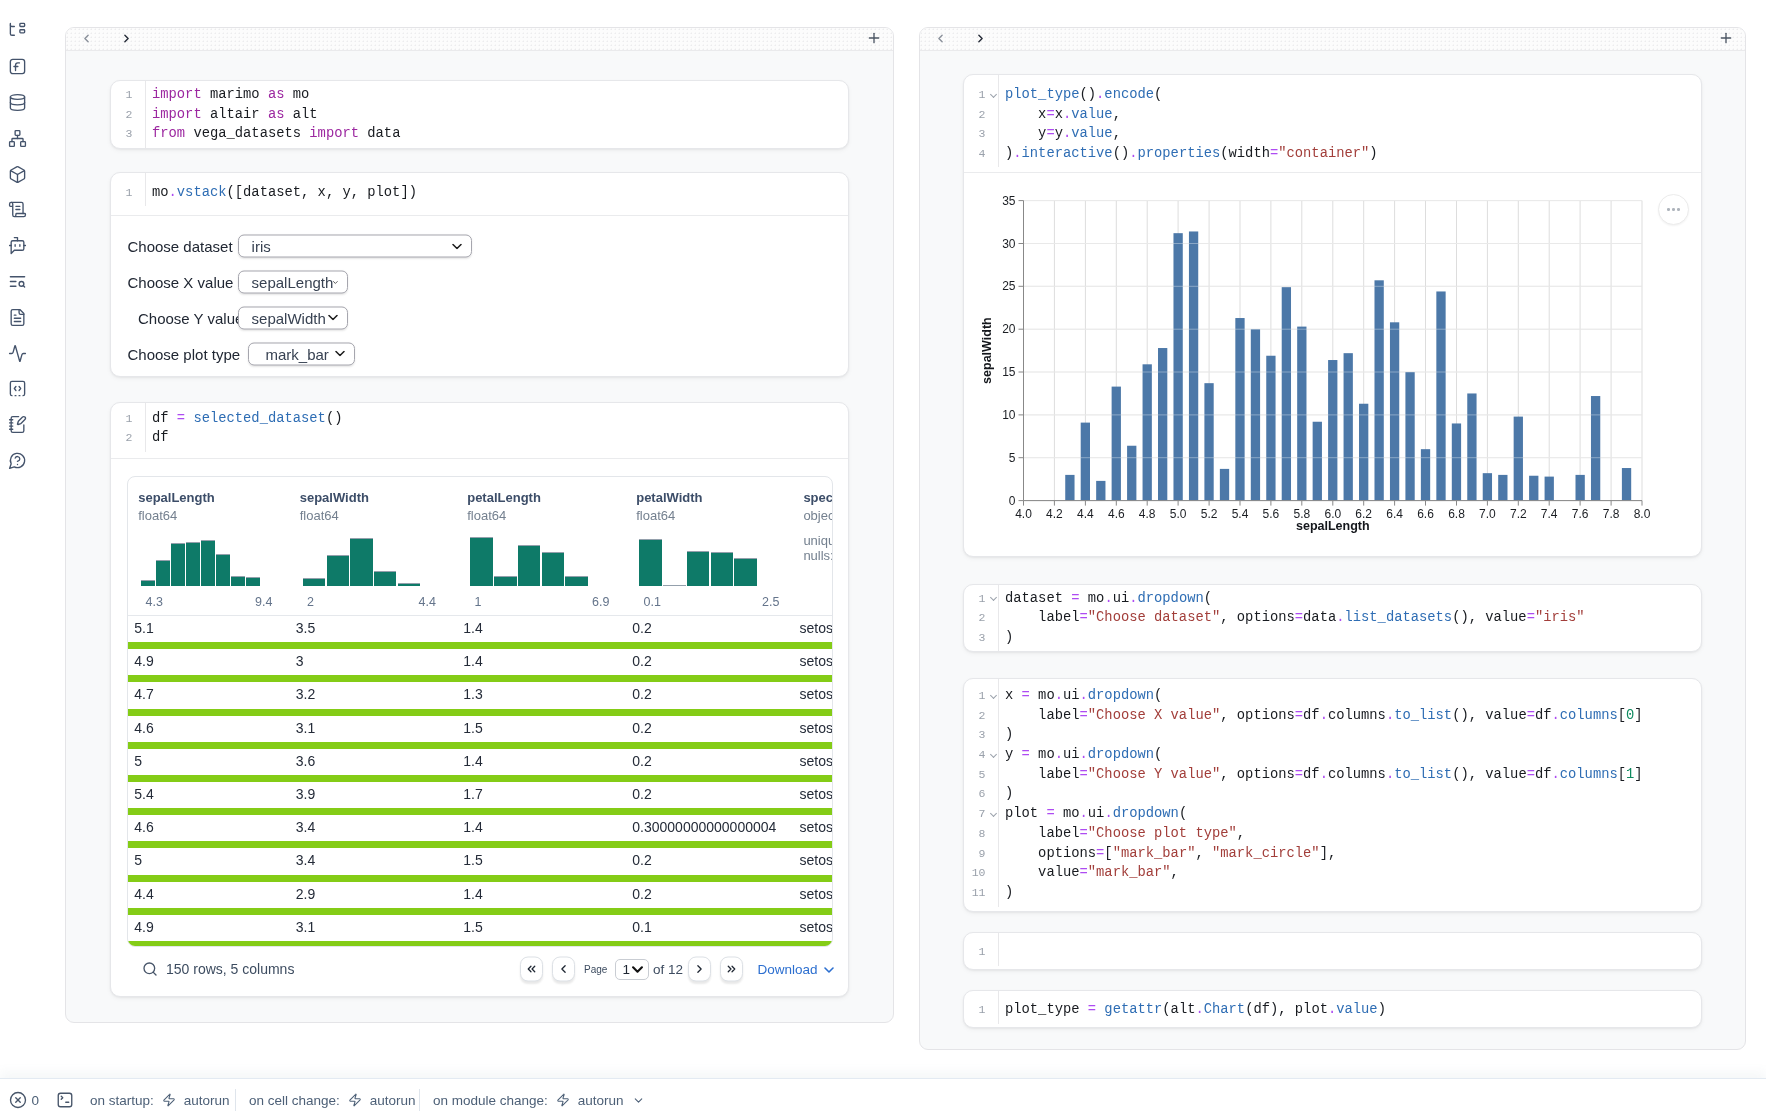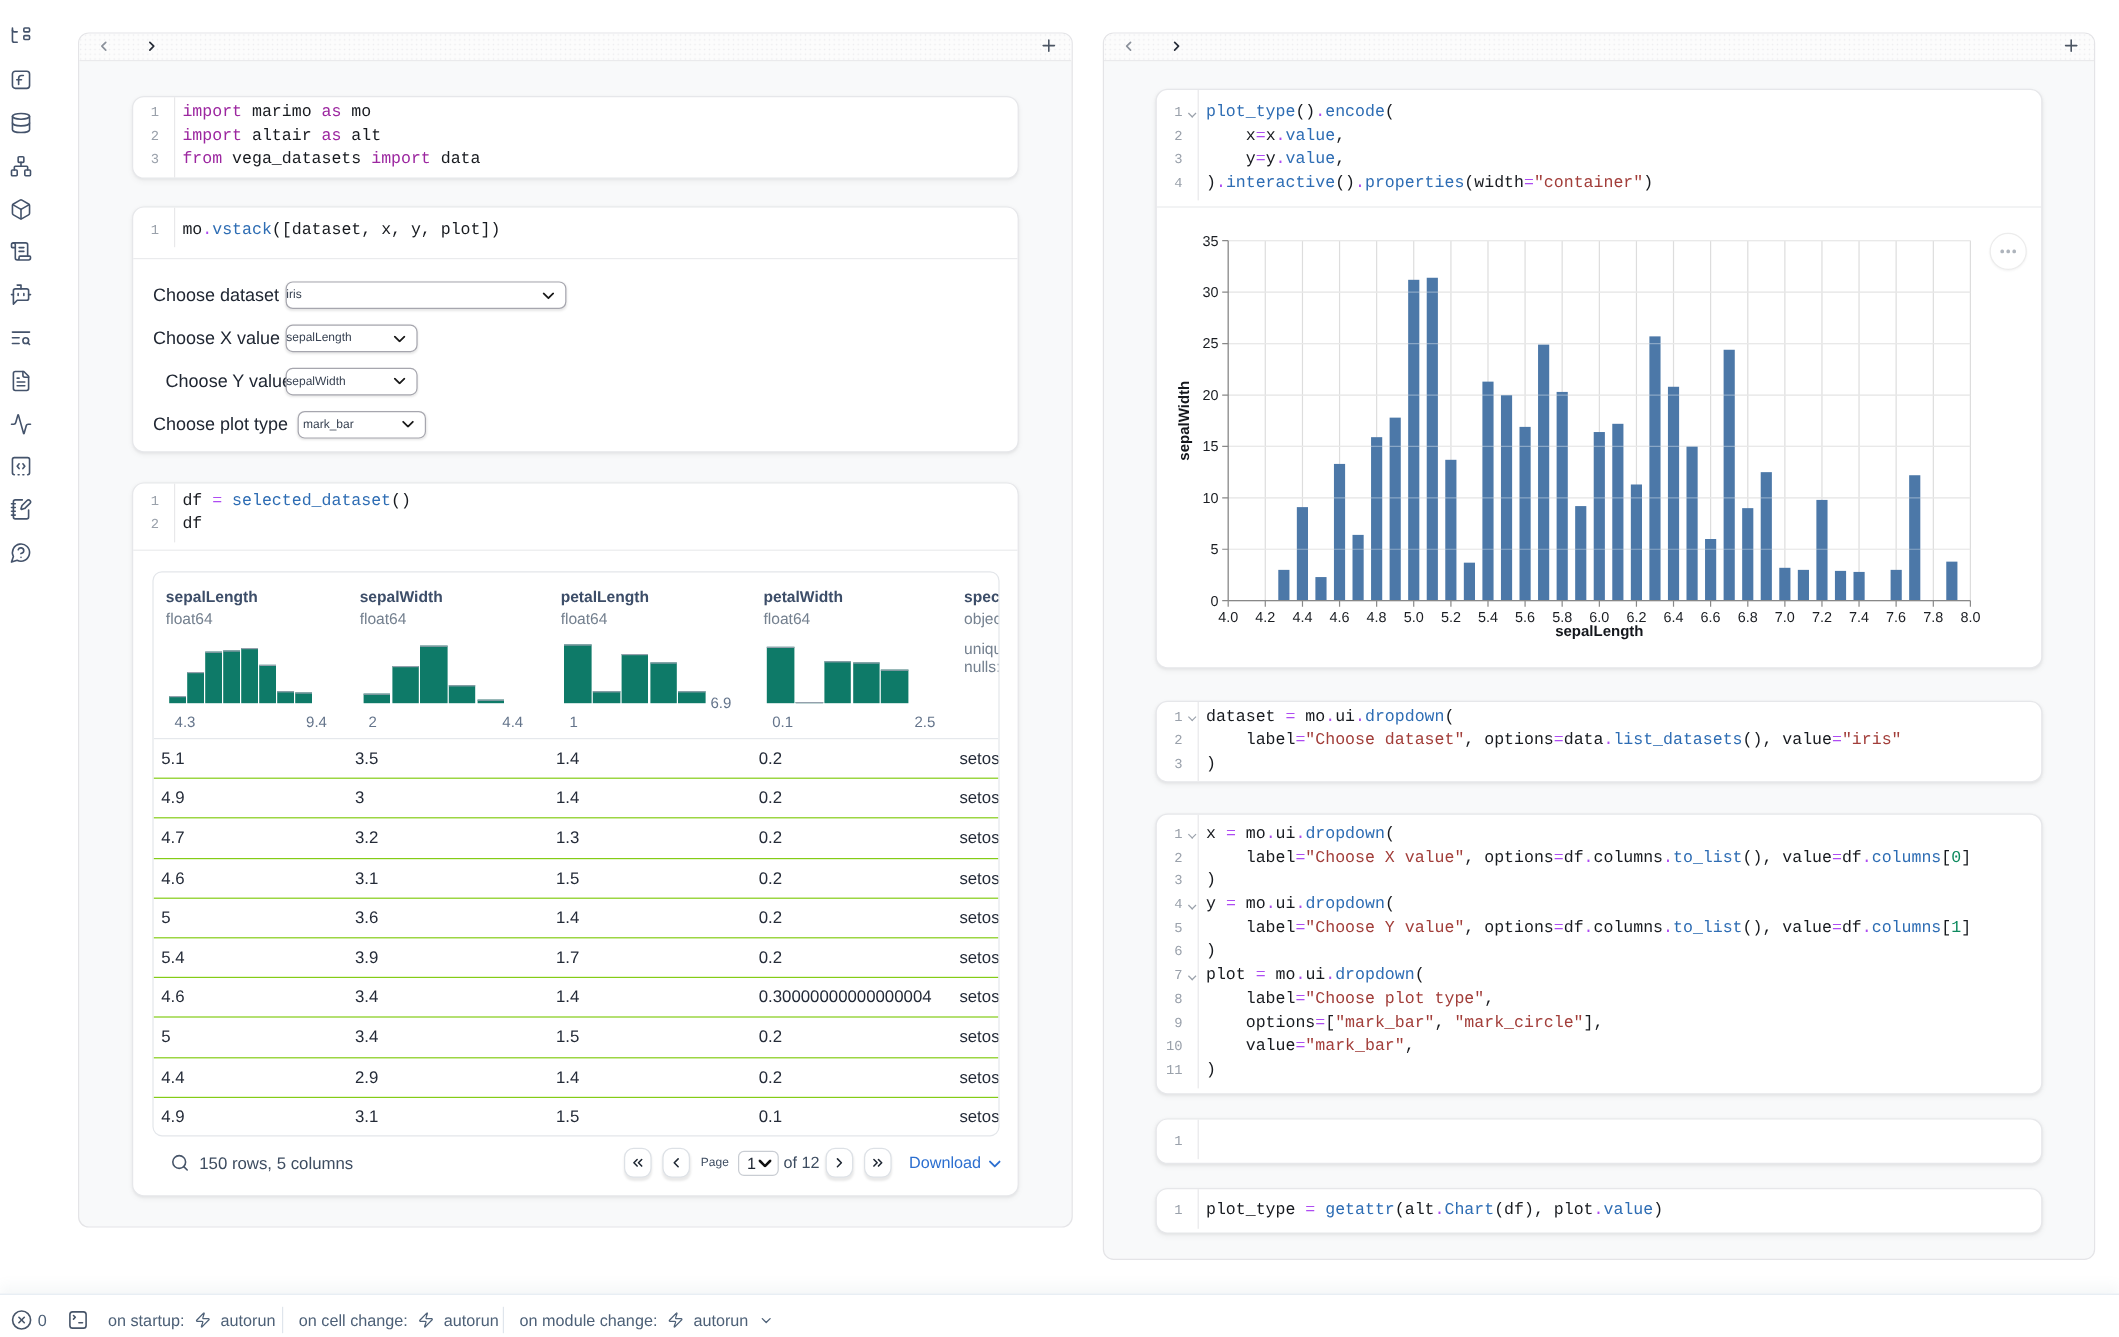--- a/index.html
+++ b/index.html
@@ -9,27 +9,27 @@
 .code{position:relative;padding:5px 0 4px 0}
 .code:before{content:'';position:absolute;left:33.5px;top:0;bottom:0;width:1px;background:#e8e8ea}
 .row{display:flex;height:19.45px;line-height:19.45px}
 .num{width:21.5px;text-align:right;color:#9aa1ab;font-size:11.5px;font-family:"Liberation Mono",monospace;flex:none}
 .src{padding-left:19.5px;font-size:13.8px;font-family:"Liberation Mono",monospace;white-space:pre;color:#181b20}
 .k{color:#9c27a0}.f{color:#2e6db4}.o{color:#ae4bf2}.s{color:#a23e3a}.n{color:#0e8a5f}
 .dvd{height:1px;background:#eaebed}
 .fold{position:absolute;width:7px;height:7px}
 .fold:before{content:'';position:absolute;left:1px;top:0;width:4px;height:4px;border-right:1.4px solid #9aa1ab;border-bottom:1.4px solid #9aa1ab;transform:rotate(45deg)}
 .lbl{position:absolute;font-size:15px;color:#202733;transform:translateY(-50%)}
-.dd{position:absolute;transform:translateY(-50%);height:23px;background:#fff;border:1px solid #a6a6ae;border-radius:6px;box-shadow:0 1px 2px rgba(0,0,0,.1);display:flex;align-items:center;justify-content:space-between;font-size:10px;color:#384252;padding:0 9px 0 0}
+.dd{position:absolute;transform:translateY(-50%);height:23px;background:#fff;border:1px solid #a6a6ae;border-radius:6px;box-shadow:0 1px 2px rgba(0,0,0,.1);display:flex;align-items:center;justify-content:space-between;font-size:15px;color:#384252;padding:0 9px 0 13px}
 .th{position:absolute;font-weight:bold;font-size:13px;color:#3c4d68;white-space:nowrap}
 .tt{position:absolute;font-size:13px;color:#74808f;white-space:nowrap}
 .hist{position:absolute;display:flex;align-items:flex-end;gap:1.3px}
 .hist div{background:#0e7a68;border-top:1.5px solid #94a0ac}
 .mm{position:absolute;font-size:12.5px;color:#64748b}
-.tr{position:absolute;left:0;right:0;height:33.2px;border-bottom:1px solid #84cc16}
+.tr{position:absolute;left:0;right:0;height:33.2px;border-bottom:7px solid #84cc16}
 .td{position:absolute;font-size:14px;color:#242b38;top:50%;transform:translateY(-54%);white-space:nowrap}
 .pgbtn{position:absolute;width:23px;height:25px;border:1px solid #dde1e6;border-radius:8px;background:#fff;box-shadow:0 2px 2px rgba(0,0,0,.09);display:flex;align-items:center;justify-content:center;transform:translateY(-50%)}
 .ftxt{position:absolute;transform:translateY(-50%);font-size:13.5px;color:#3d4c60;white-space:nowrap}
 svg{display:block}
 .statusbar{position:absolute;left:0;right:0;top:1078px;height:36px;background:#fff;border-top:1px solid #e3eaf2;box-shadow:0 -6px 10px rgba(120,140,160,.07)}
 .sbi{display:flex;align-items:center;gap:8px;position:absolute;top:3px;height:36px;color:#4d6077;font-size:13.5px}
 .vsep{position:absolute;top:10px;height:22px;width:1px;background:#dfe5ec}
 </style></head><body>
 <svg class="abs" style="left:8px;top:21px" width="19" height="19" viewBox="0 0 24 24" fill="none" stroke="#44536b" stroke-width="1.7" stroke-linecap="round" stroke-linejoin="round">
     <path d="M21 12a1 1 0 0 0-1-1h-4a1 1 0 0 0-1 1v2a1 1 0 0 0 1 1h4a1 1 0 0 0 1-1z"></path>
@@ -233,21 +233,21 @@
       <div class="th" style="left:339.0px;top:13px">petalLength</div>
       <div class="tt" style="left:339.0px;top:30.5px">float64</div>
       <div class="hist" style="left:342.3px;bottom:359.6px">
         <div style="width:22.4px;height:49px"></div>
         <div style="width:22.4px;height:10px"></div>
         <div style="width:22.4px;height:41.5px"></div>
         <div style="width:22.4px;height:34px"></div>
         <div style="width:22.4px;height:10.5px"></div>
       </div>
       <div class="mm" style="left:346.3px;top:118px">1</div>
-      <div class="mm" style="left:334.3px;top:102px;width:147px;text-align:right">6.9</div>
+      <div class="mm" style="left:334.3px;top:118px;width:147px;text-align:right">6.9</div>
       <div class="th" style="left:508.0px;top:13px">petalWidth</div>
       <div class="tt" style="left:508.0px;top:30.5px">float64</div>
       <div class="hist" style="left:511.3px;bottom:359.6px">
         <div style="width:22.4px;height:47px"></div>
         <div style="width:22.4px;height:1.6px"></div>
         <div style="width:22.4px;height:35px"></div>
         <div style="width:22.4px;height:34.5px"></div>
         <div style="width:22.4px;height:28.5px"></div>
       </div>
       <div class="mm" style="left:515.3px;top:118px">0.1</div>

